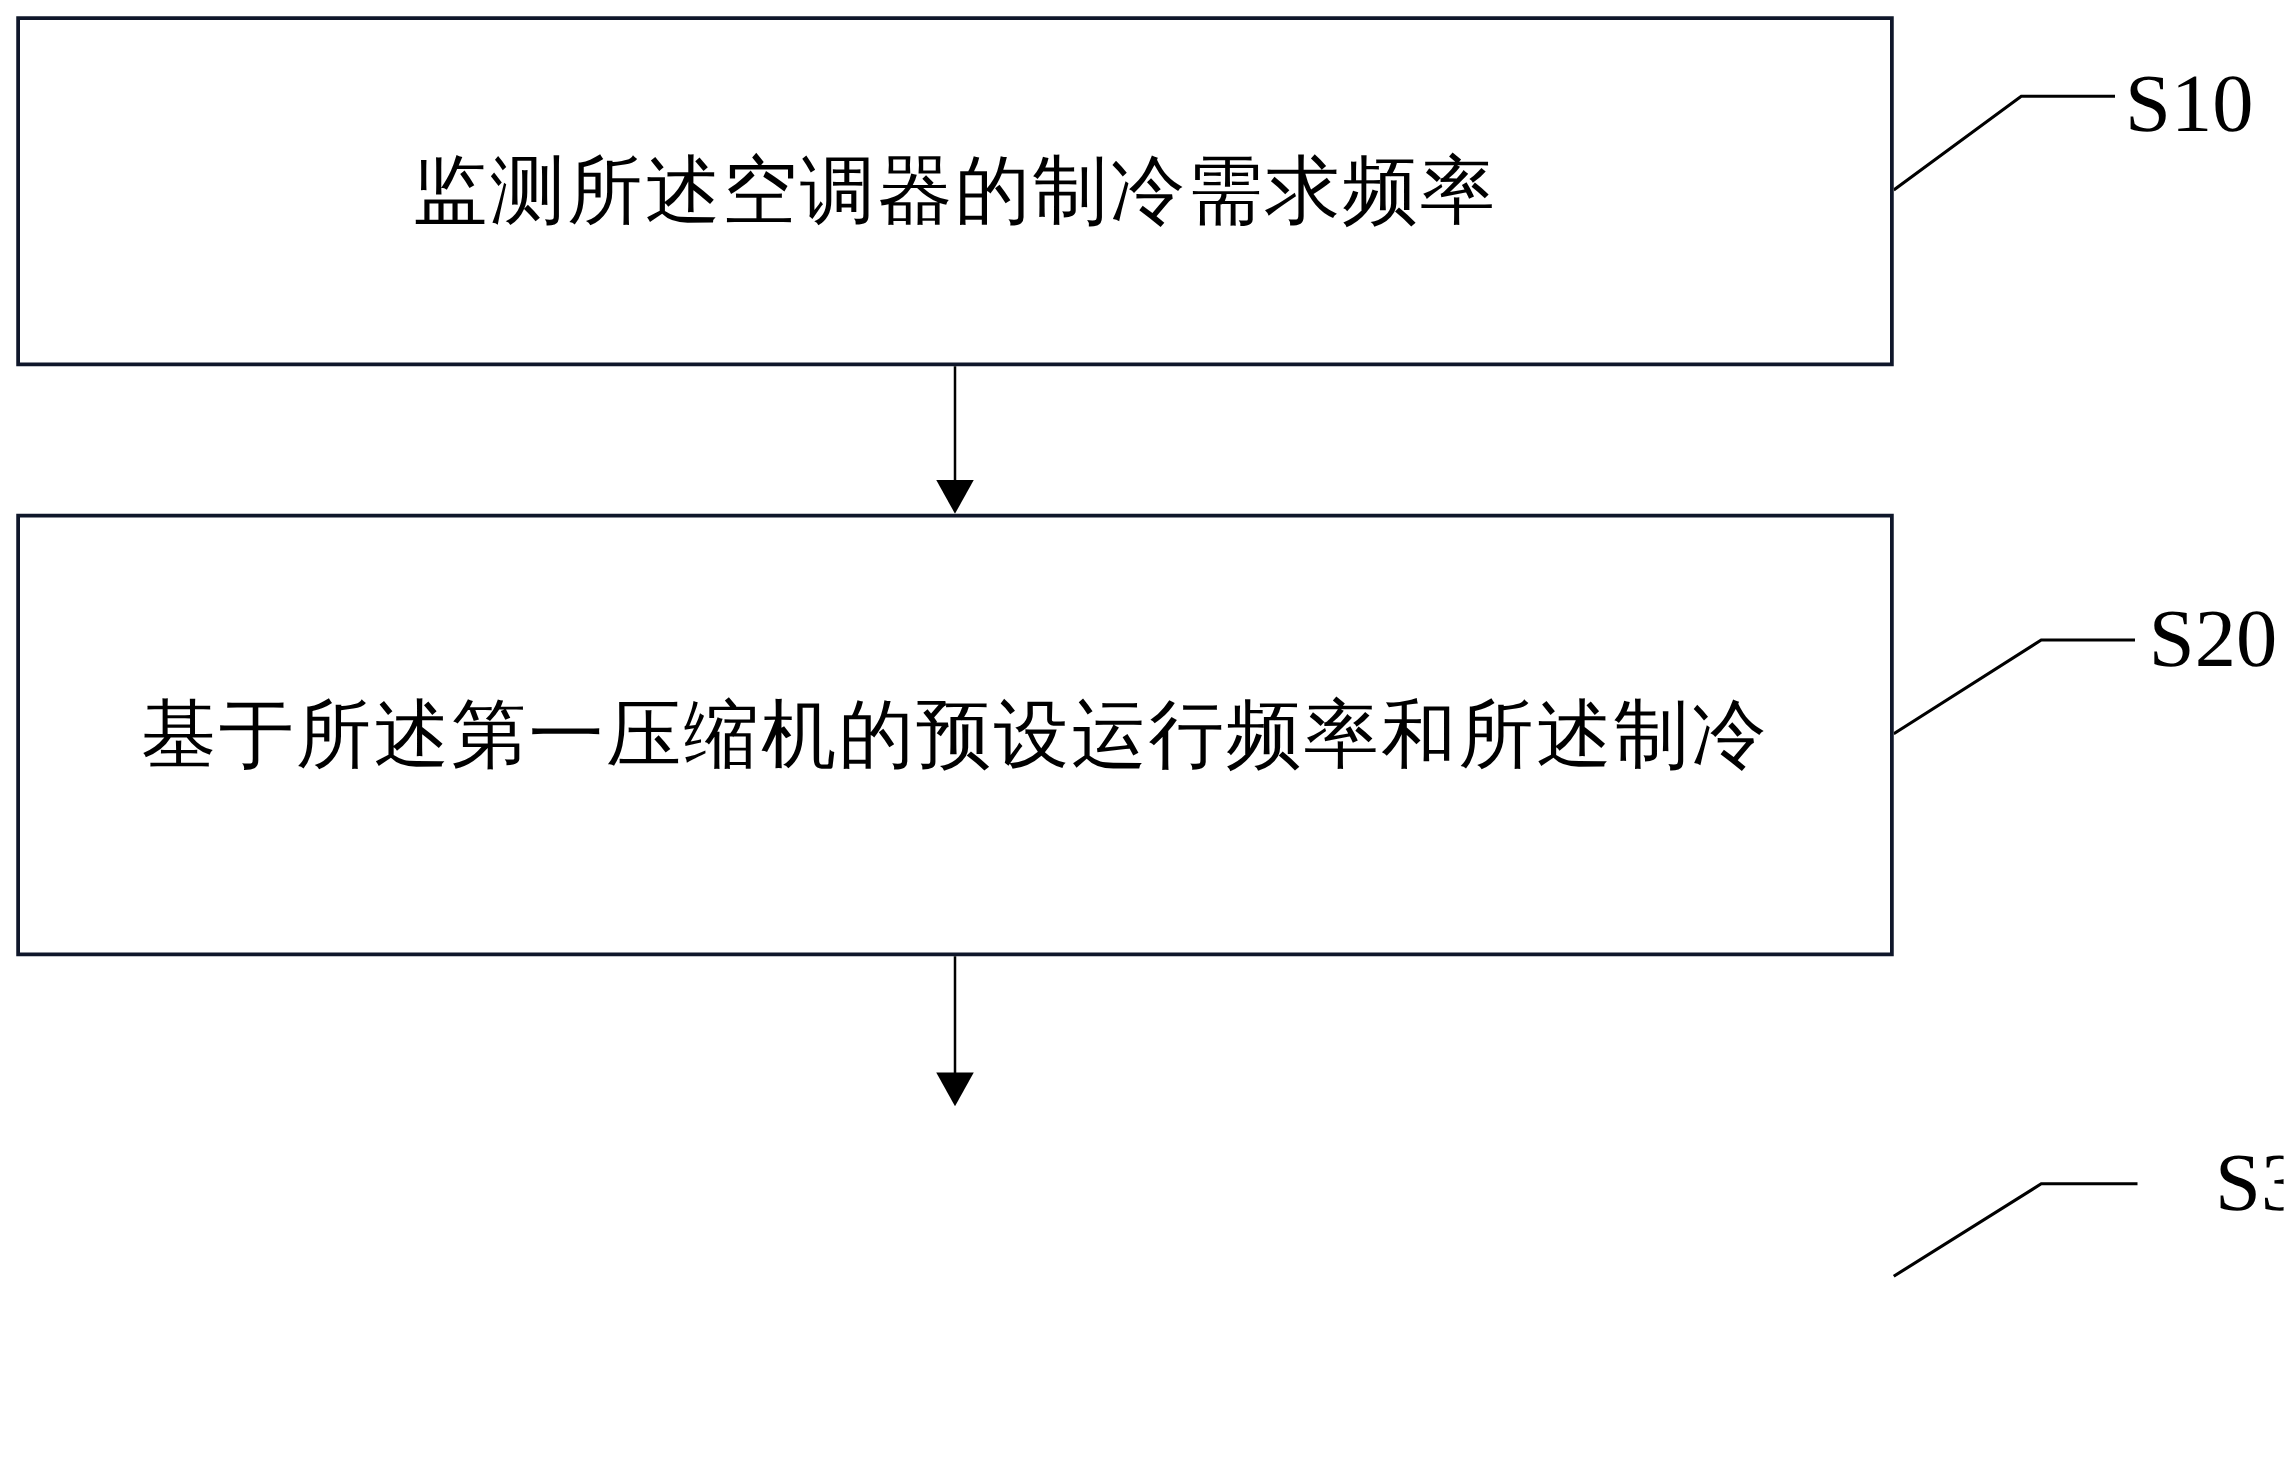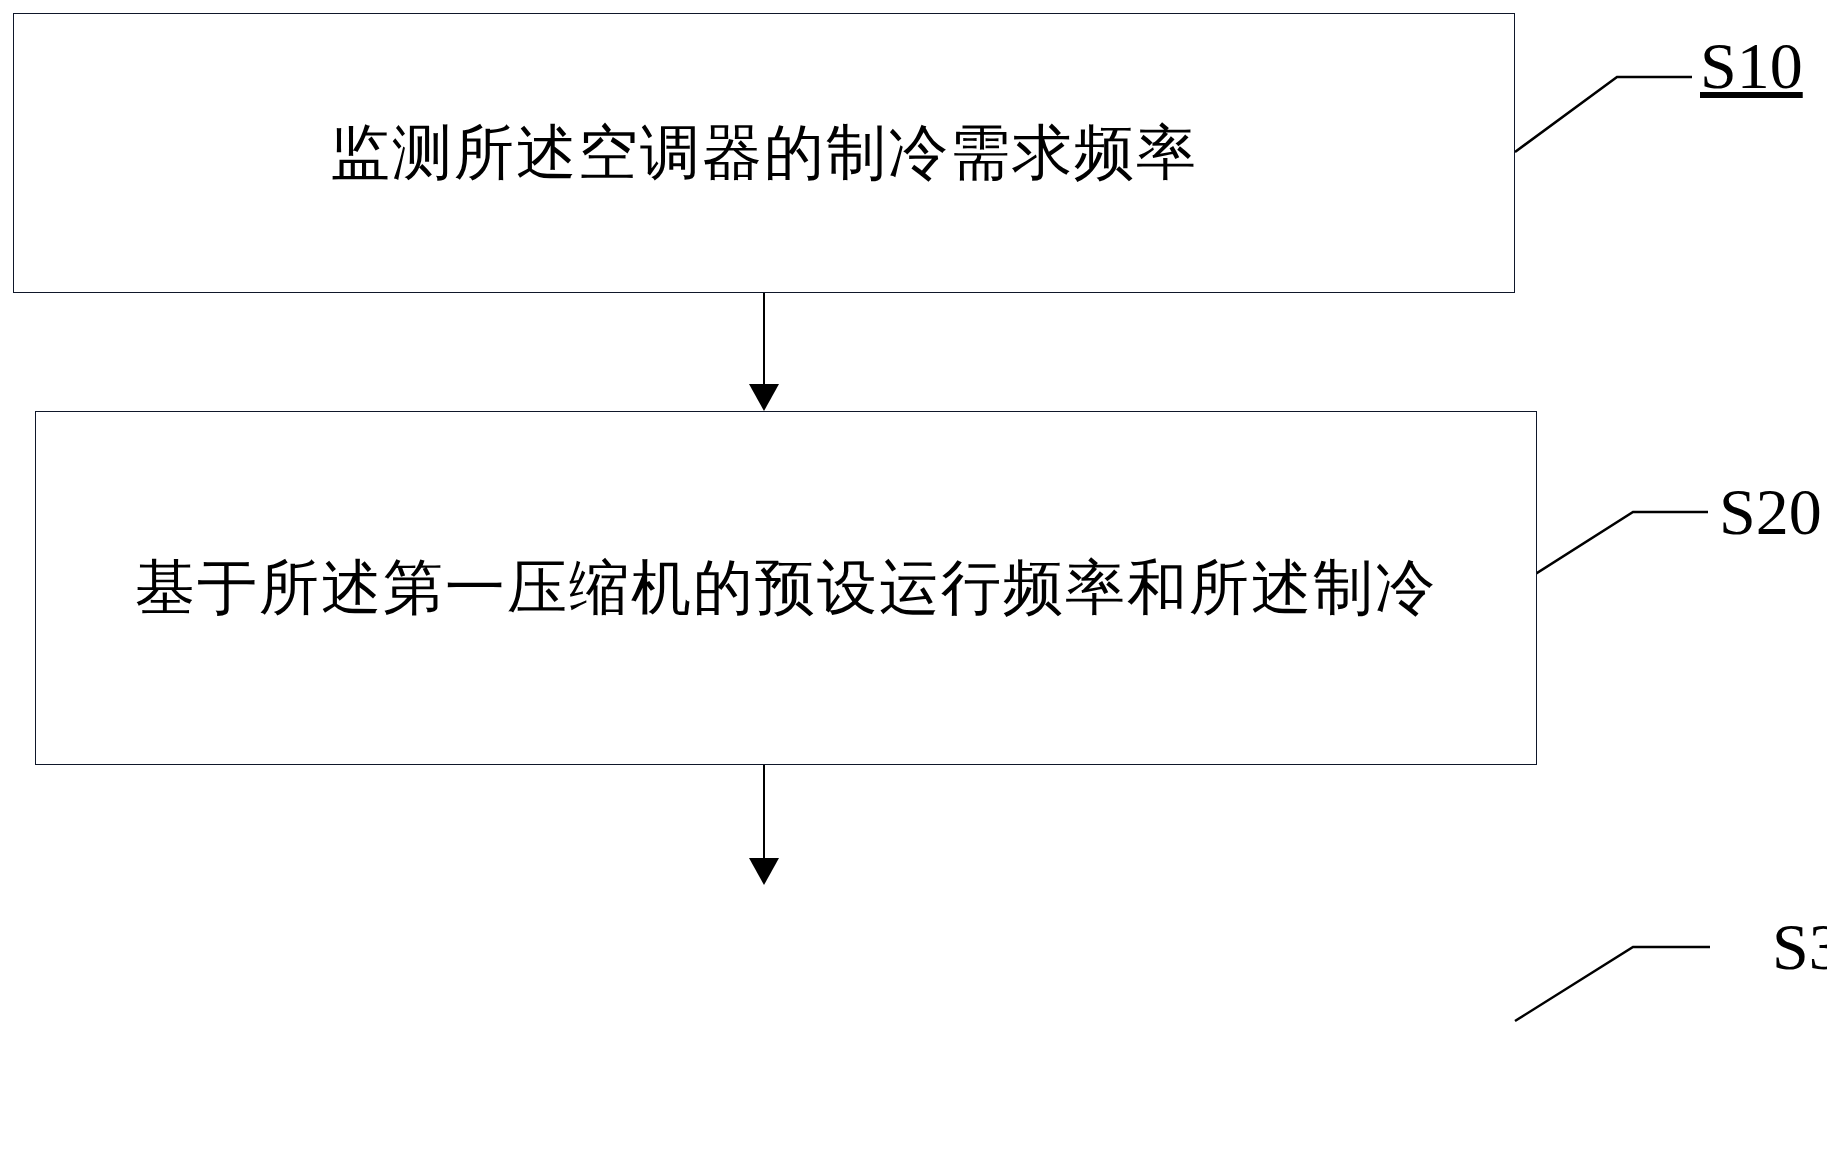--- a/index.html
+++ b/index.html
@@ -10,26 +10,26 @@
     overflow:hidden;
     font-family:"Liberation Serif","DejaVu Serif",serif;
     color:#000;
   }
   .leaders{
     position:absolute;left:0;top:0;width:1827px;height:1175px;
     pointer-events:none;
   }
   .box{
     position:absolute;left:13px;width:1502px;
-    border:1px solid #0f172a;box-sizing:border-box;
+    border:3px solid #0f172a;box-sizing:border-box;
     background:#ffffff;
     display:flex;flex-direction:column;justify-content:center;align-items:center;
   }
   .box-1{top:13px;height:280px;}
-  .box-2{top:411px;height:354px;margin-left:22px;}
+  .box-2{top:411px;height:354px;}
   .box-3{top:885px;height:274px;}
   .step-line{
     font-size:60px;line-height:94px;letter-spacing:2px;
     white-space:nowrap;text-align:center;
   }
   .box-3 .step-line{line-height:91px;}
   .arrow-shaft{
     position:absolute;left:763px;width:2px;background:#000;
   }
   .shaft-1{top:293px;height:93px;}
@@ -41,21 +41,21 @@
     border-top:27px solid #000;
   }
   .head-1{top:384px;}
   .head-2{top:858px;}
   .step-label{
     position:absolute;
     font-size:66px;line-height:66px;
     transform:translateY(-50%);
     white-space:nowrap;
   }
-  .label-s10{left:1700px;top:66px;text-decoration:underline;}
+  .label-s10{left:1700px;top:84px;}
   .label-s20{left:1719px;top:512px;}
   .label-s30{left:1772px;top:947px;}
 </style>
 </head>
 <body>
 
 <div class="canvas">
 
   <svg class="leaders" viewBox="0 0 1827 1175" xmlns="http://www.w3.org/2000/svg">
     <polyline points="1515,152 1617,77 1692,77" fill="none" stroke="#000000" stroke-width="2.5"></polyline>

